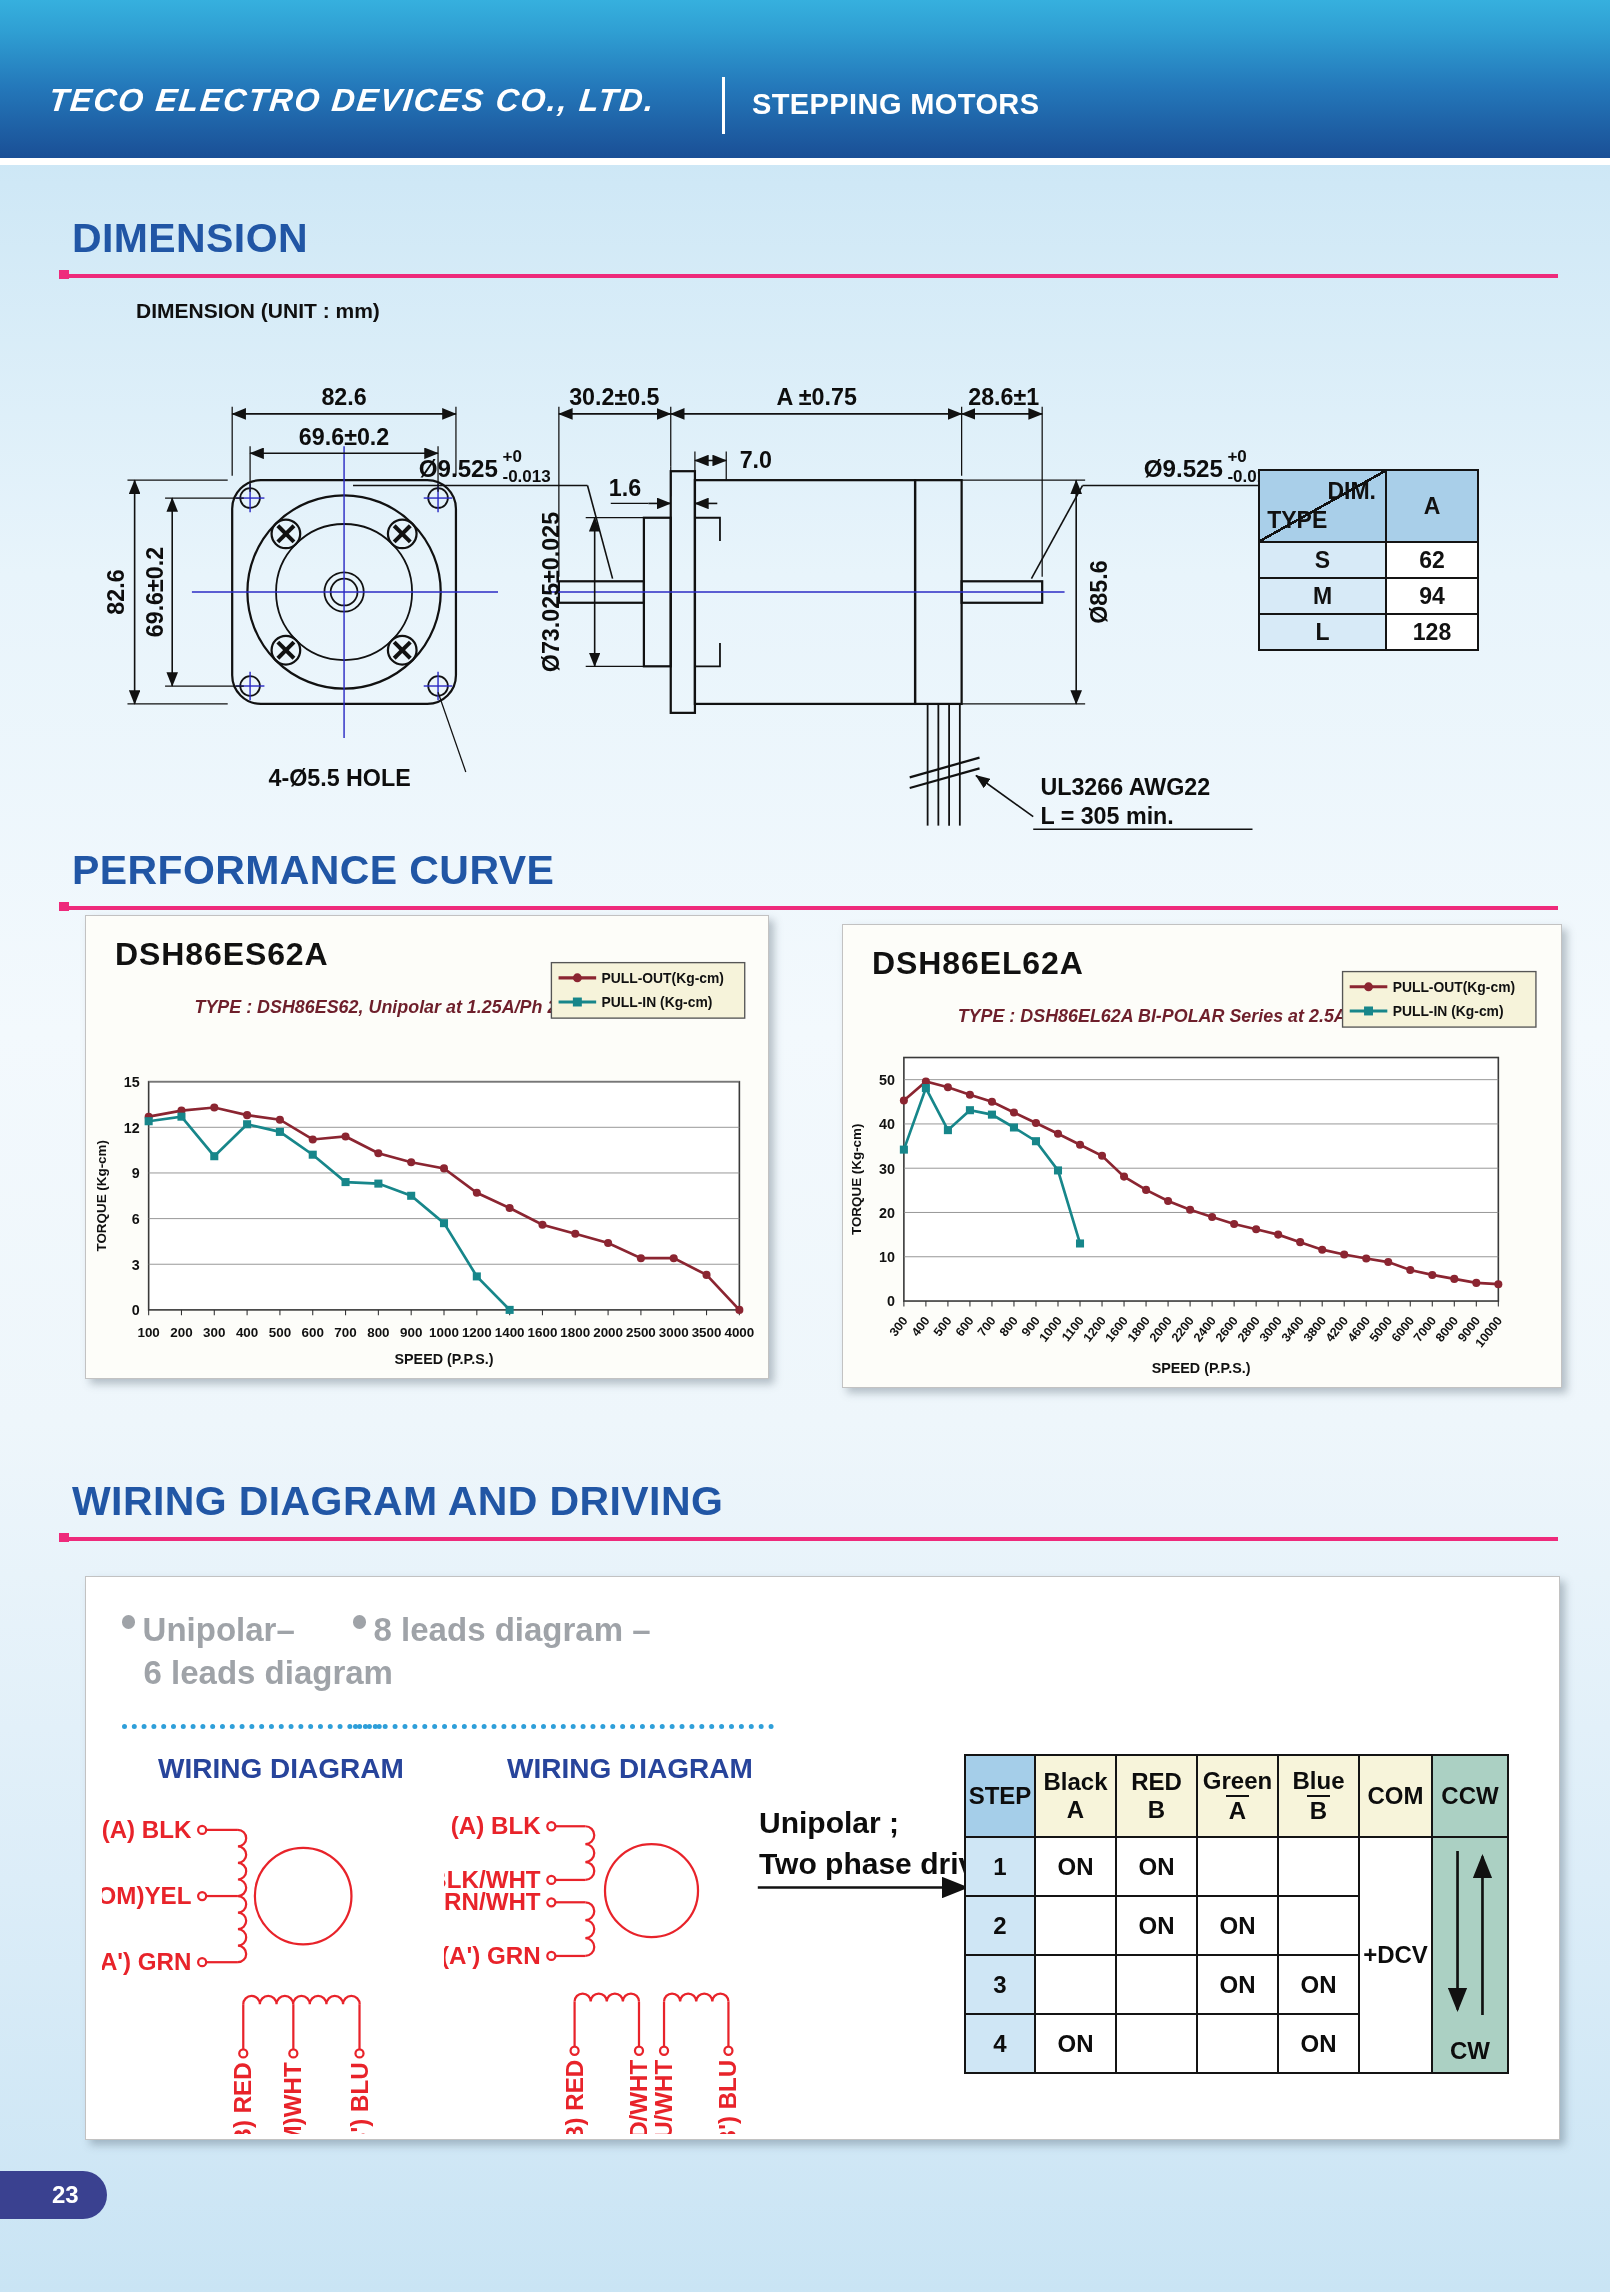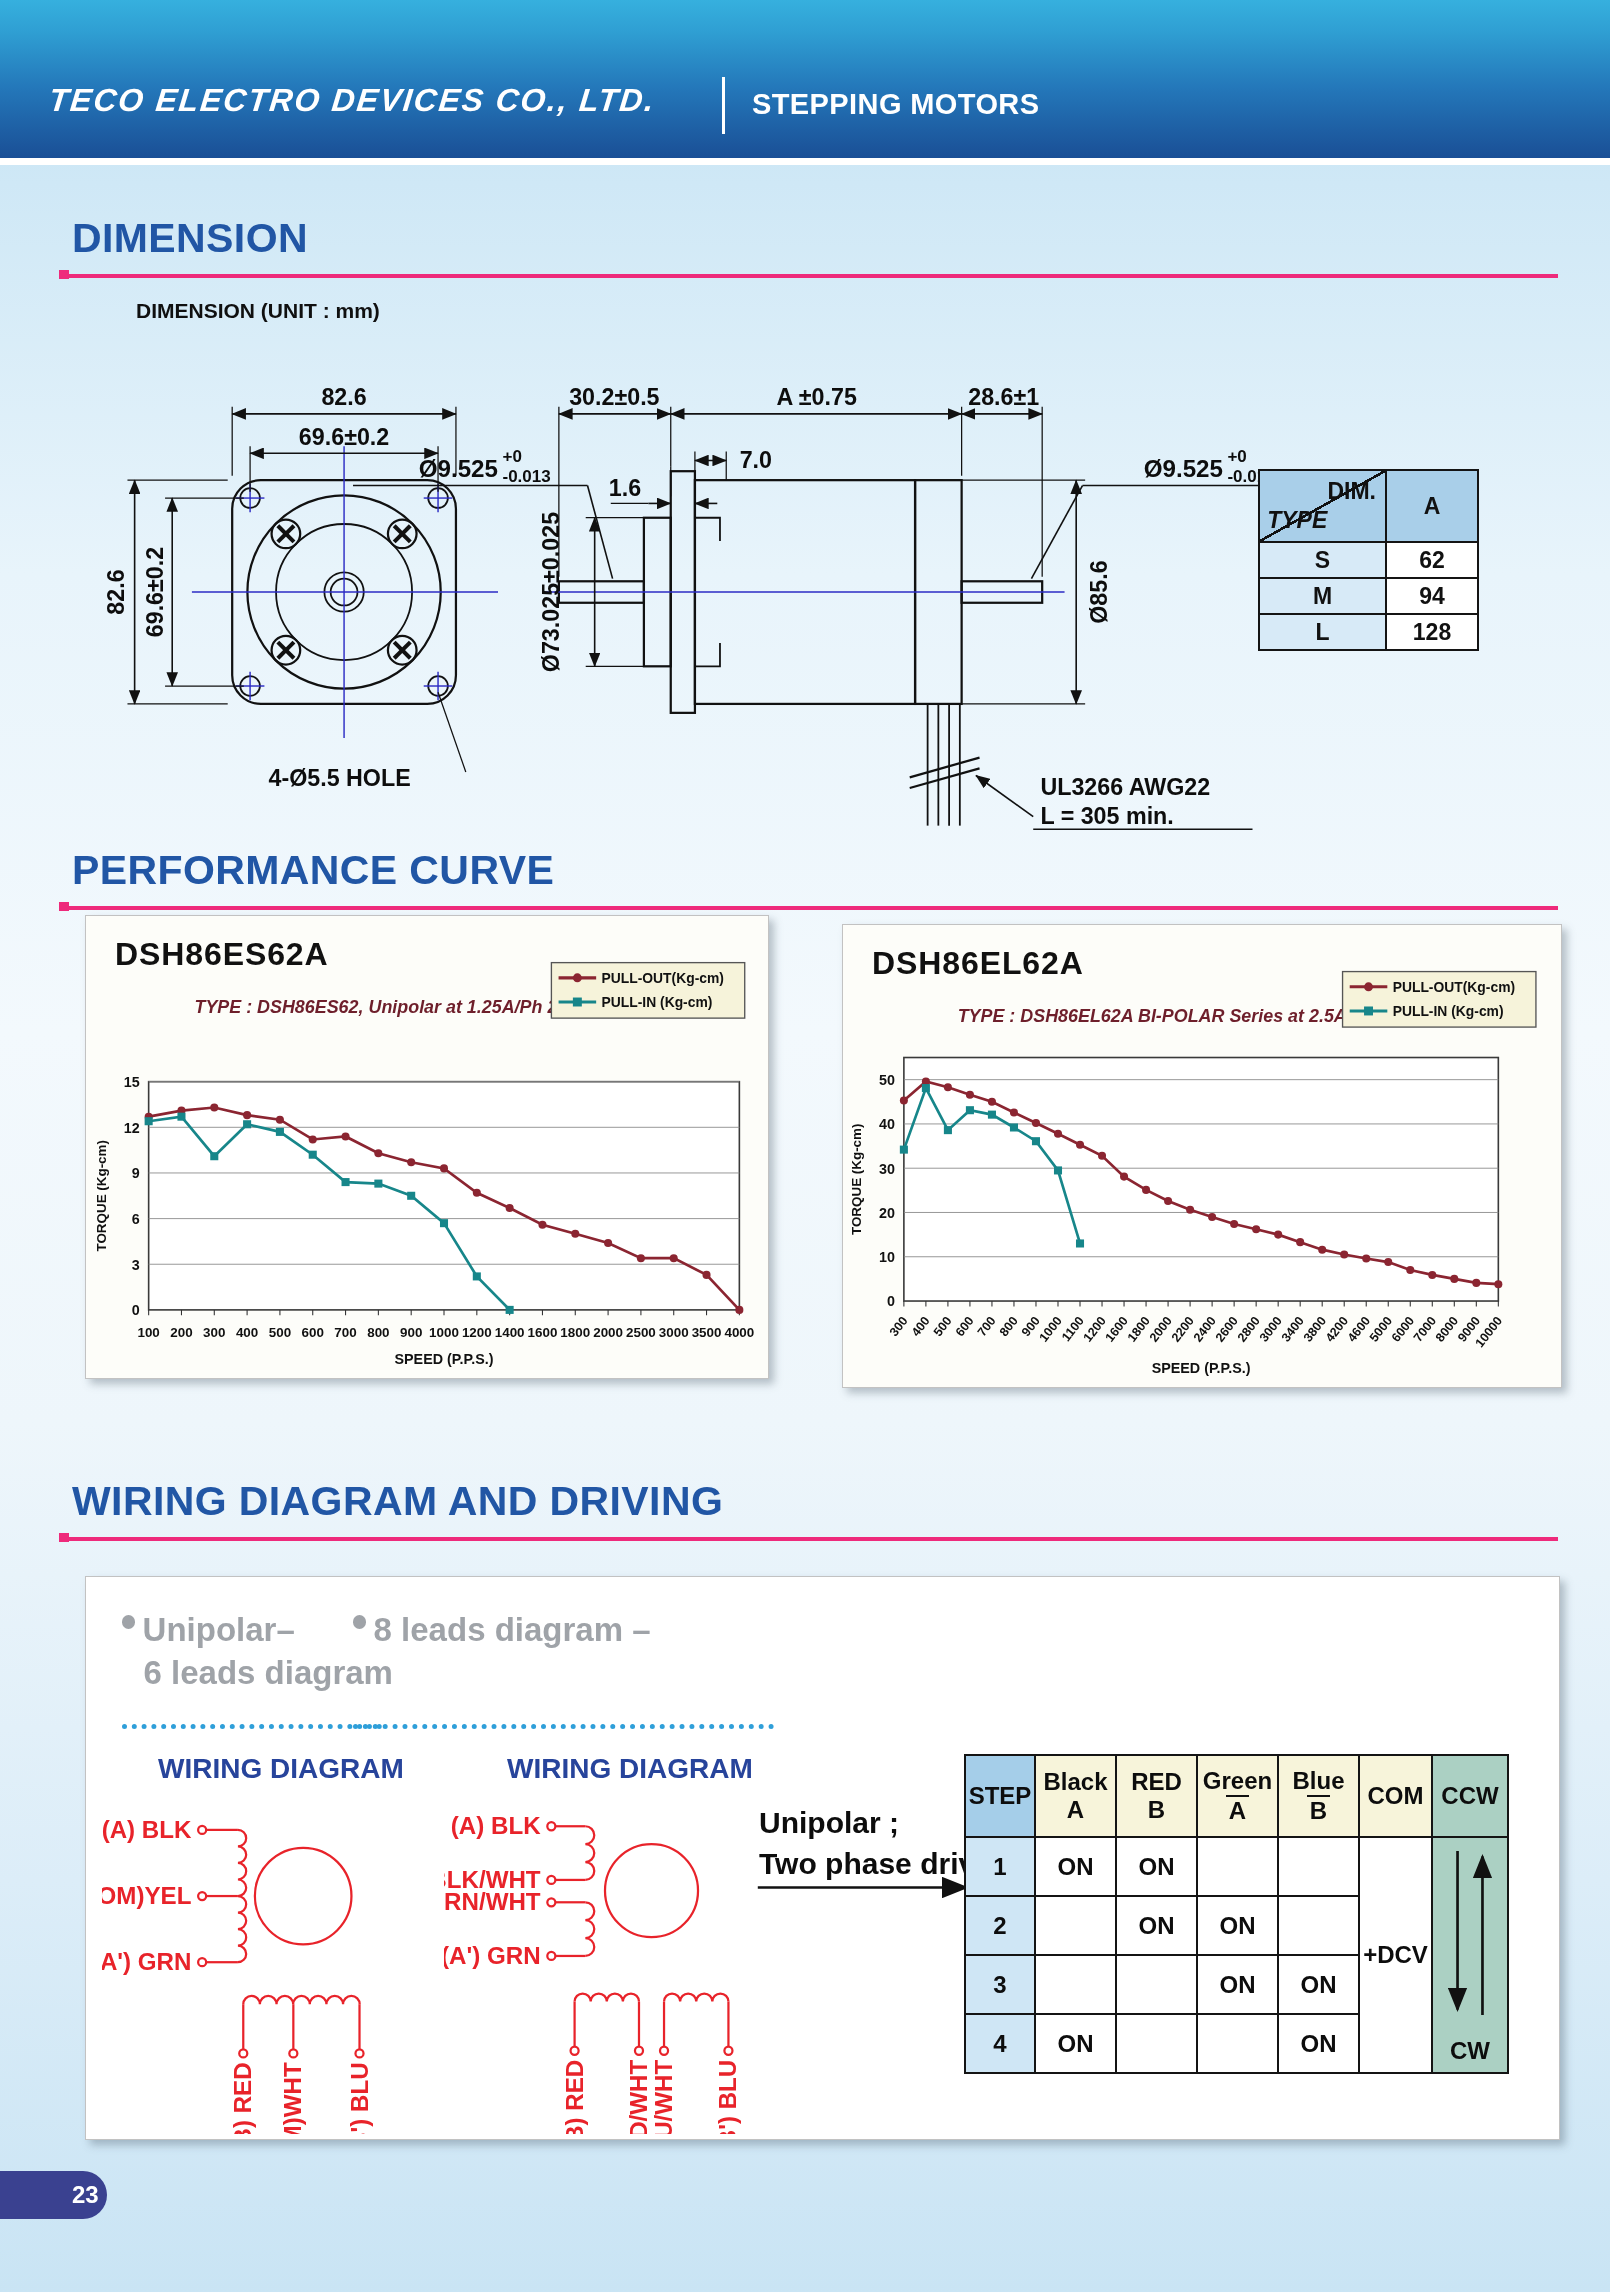--- a/index.html
+++ b/index.html
@@ -27,21 +27,21 @@
   .draw text{font-weight:600;fill:#0d0d0d;}
   
   .dim-table{border-collapse:collapse;table-layout:fixed;background:#fff;}
   .dim-table td{border:2.2px solid #141414;text-align:center;vertical-align:middle;
     font-size:23px;font-weight:600;color:#111;padding:0;}
   .dim-table{border:2.7px solid #141414;}
   .dim-table .corner{position:relative;background:#a9cfe9;}
   .dim-table .corner .diag{position:absolute;inset:0;
     background:linear-gradient(to bottom right,transparent calc(50% - 1.3px),#111 calc(50% - 1.3px),#111 calc(50% + 1.3px),transparent calc(50% + 1.3px));}
   .dim-table .corner .dim{position:absolute;top:7.2px;right:9px;}
-  .dim-table .corner .type{position:absolute;bottom:7.2px;left:7.2px;font-style:italic;}
+  .dim-table .corner .type{position:absolute;bottom:7.2px;left:7.2px;}
   .dim-table .colA{background:#a9cfe9;}
   .dim-table .tcell{background:#d7eaf7;}
   .dim-table .vcell{background:#ffffff;}
   
   .panel{background:#fdfdf9;border:0.9px solid #c2c2c2;box-shadow:4.5px 5.4px 8px rgba(70,85,100,.35);}
   .panel-title{left:29px;top:19.7px;font-size:32px;font-weight:bold;color:#111;letter-spacing:0.9px;}
   .tick{font-weight:700;fill:#111;}
   
   .bullet{font-size:33px;font-weight:bold;color:#9fa3a8;line-height:1.3;white-space:nowrap;}
   .bullet .dot{display:inline-block;width:13.4px;height:13.4px;border-radius:50%;background:#9fa3a8;margin-right:7.2px;vertical-align:12.5px;}
@@ -56,21 +56,21 @@
   .step-table .hdr-step{background:#a5cee9;}
   .step-table .hdr-lead{background:#f7f4da;}
   .step-table .hdr-ccw{background:#abd0c3;}
   .step-table .cell-step{background:#cfe6f5;}
   .step-table .cell-ccw{background:#abd0c3;position:relative;}
   .step-table .ovl{display:inline-block;border-top:2.7px solid #111;line-height:1.05;padding:1.8px 2.7px 0;}
   .cw-label{position:absolute;bottom:7.2px;left:0;width:100%;text-align:center;font-size:24px;font-weight:600;}
   .ccw-arrows{position:absolute;top:9px;left:50%;transform:translateX(-50%);}
   
   .pill{left:0;top:2171px;width:107px;height:48px;background:#3a4190;border-radius:0 24px 24px 0;}
-  .pill span{display:block;padding-left:72px;line-height:48px;color:#fff;font-size:24px;font-weight:bold;}
+  .pill span{display:block;padding-left:52px;line-height:48px;color:#fff;font-size:24px;font-weight:bold;}
 </style>
 </head>
 <body>
 
 <div class="page">
 
   <div class="abs header">
     <div class="abs brand">TECO ELECTRO DEVICES CO., LTD.</div>
     <div class="abs hdr-divider"></div>
     <div class="abs hdr-right">STEPPING MOTORS</div>

